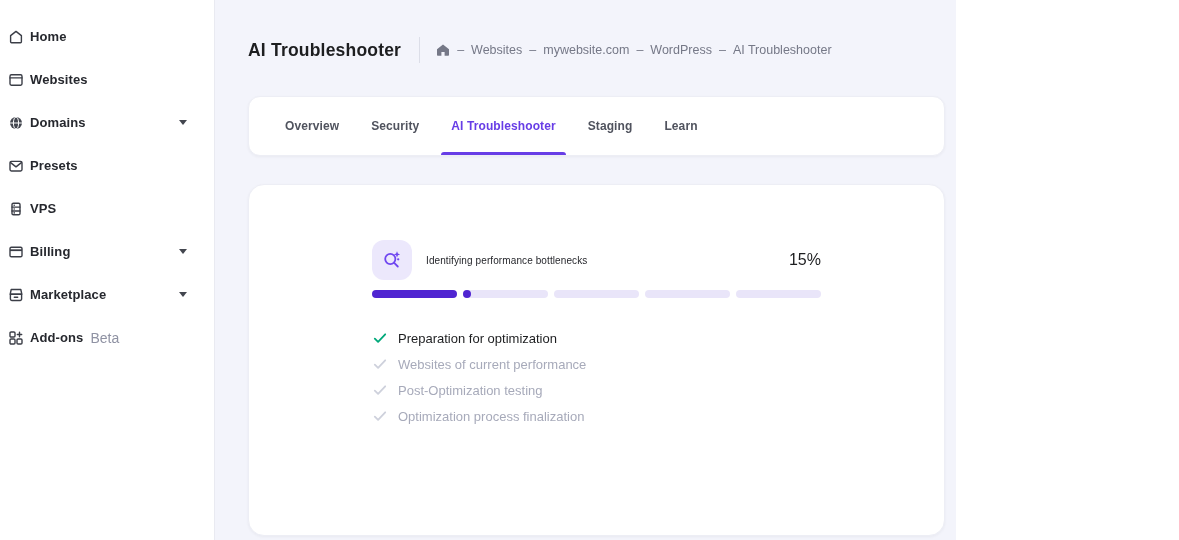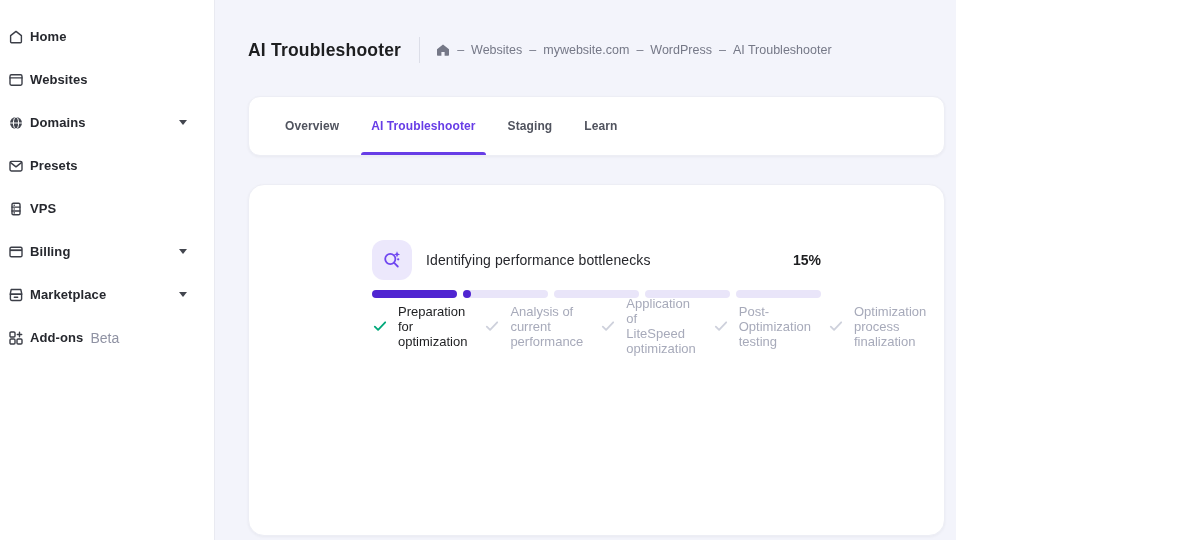--- a/index.html
+++ b/index.html
@@ -43,30 +43,30 @@
   .tab.active::after{content:'';position:absolute;left:4px;right:4px;bottom:0;height:3px;
     background:var(--accent);border-radius:3px 3px 0 0}
 
   .main-card{margin-top:28px;height:352px;background:#fff;border:1px solid var(--border);
     border-radius:16px;box-shadow:0 1px 3px rgba(30,30,60,.05);display:flex;justify-content:center}
   .card-content{width:449px;margin-top:55px}
 
   .stage-row{display:flex;align-items:center;height:40px}
   .ai-chip{width:40px;height:40px;border-radius:12px;background:var(--chip-bg);flex:none;
     display:flex;align-items:center;justify-content:center;margin-right:14px}
-  .stage-label{font-size:14px;color:#26272c;letter-spacing:.1px}
-  .percent{margin-left:auto;font-size:14px;font-weight:700}
+  .stage-label{font-size:10px;color:#26272c;letter-spacing:.1px}
+  .percent{margin-left:auto;font-size:16px;font-weight:400}
 
   .progress{display:flex;gap:6px;height:8px;margin-top:10px}
   .seg{flex:1;border-radius:99px;background:var(--track);position:relative}
   .seg.filled{background:var(--fill)}
   .seg.current::before{content:'';position:absolute;left:0;top:0;width:8px;height:8px;
     border-radius:50%;background:var(--fill)}
 
-  .checklist{margin-top:18px;display:flex;flex-direction:row;gap:17px}
+  .checklist{margin-top:30px;display:flex;flex-direction:column;gap:6px}
   .check-row{display:flex;align-items:center;gap:10px;height:20px;font-size:13px}
   .check-row .check-icon{width:16px;height:16px;flex:none}
   .check-row.done .check-label{color:var(--text-dark)}
   .check-row.pending .check-label{color:var(--pending-text)}
 </style>
 </head>
 <body>
 
 <div class="app">
 
@@ -174,20 +174,21 @@
           <span class="crumb">mywebsite.com</span>
           <span class="sep">–</span>
           <span class="crumb">WordPress</span>
           <span class="sep">–</span>
           <span class="crumb">AI Troubleshooter</span>
         </div>
     </div>
 
     <div class="tabbar-card">
         <div class="tab">Overview</div>
+        <div class="tab">Security</div>
         <div class="tab active">AI Troubleshooter</div>
         <div class="tab">Staging</div>
         <div class="tab">Learn</div>
       </div>
 
     <div class="main-card">
       <div class="card-content">
 
         <div class="stage-row">
           <div class="ai-chip">
@@ -214,27 +215,21 @@
             <div class="check-row done">
               <span class="check-icon"><svg width="16" height="16" viewBox="0 0 16 16" fill="none" xmlns="http://www.w3.org/2000/svg">
                   <path d="m2.8 8.6 3.3 3.3 7.1-7.6" stroke="#00a87a" stroke-width="1.8" stroke-linecap="round" stroke-linejoin="round"></path>
                 </svg></span>
               <span class="check-label">Preparation for optimization</span>
             </div>
             <div class="check-row pending">
               <span class="check-icon"><svg width="16" height="16" viewBox="0 0 16 16" fill="none" xmlns="http://www.w3.org/2000/svg">
                   <path d="m2.8 8.6 3.3 3.3 7.1-7.6" stroke="#ced1dc" stroke-width="1.8" stroke-linecap="round" stroke-linejoin="round"></path>
                 </svg></span>
-              <span class="check-label">Analysis of current performance</span>
-            </div>
-            <div class="check-row pending">
-              <span class="check-icon"><svg width="16" height="16" viewBox="0 0 16 16" fill="none" xmlns="http://www.w3.org/2000/svg">
-                  <path d="m2.8 8.6 3.3 3.3 7.1-7.6" stroke="#ced1dc" stroke-width="1.8" stroke-linecap="round" stroke-linejoin="round"></path>
-                </svg></span>
-              <span class="check-label">Application of LiteSpeed optimization</span>
+              <span class="check-label">Websites of current performance</span>
             </div>
             <div class="check-row pending">
               <span class="check-icon"><svg width="16" height="16" viewBox="0 0 16 16" fill="none" xmlns="http://www.w3.org/2000/svg">
                   <path d="m2.8 8.6 3.3 3.3 7.1-7.6" stroke="#ced1dc" stroke-width="1.8" stroke-linecap="round" stroke-linejoin="round"></path>
                 </svg></span>
               <span class="check-label">Post-Optimization testing</span>
             </div>
             <div class="check-row pending">
               <span class="check-icon"><svg width="16" height="16" viewBox="0 0 16 16" fill="none" xmlns="http://www.w3.org/2000/svg">
                   <path d="m2.8 8.6 3.3 3.3 7.1-7.6" stroke="#ced1dc" stroke-width="1.8" stroke-linecap="round" stroke-linejoin="round"></path>

